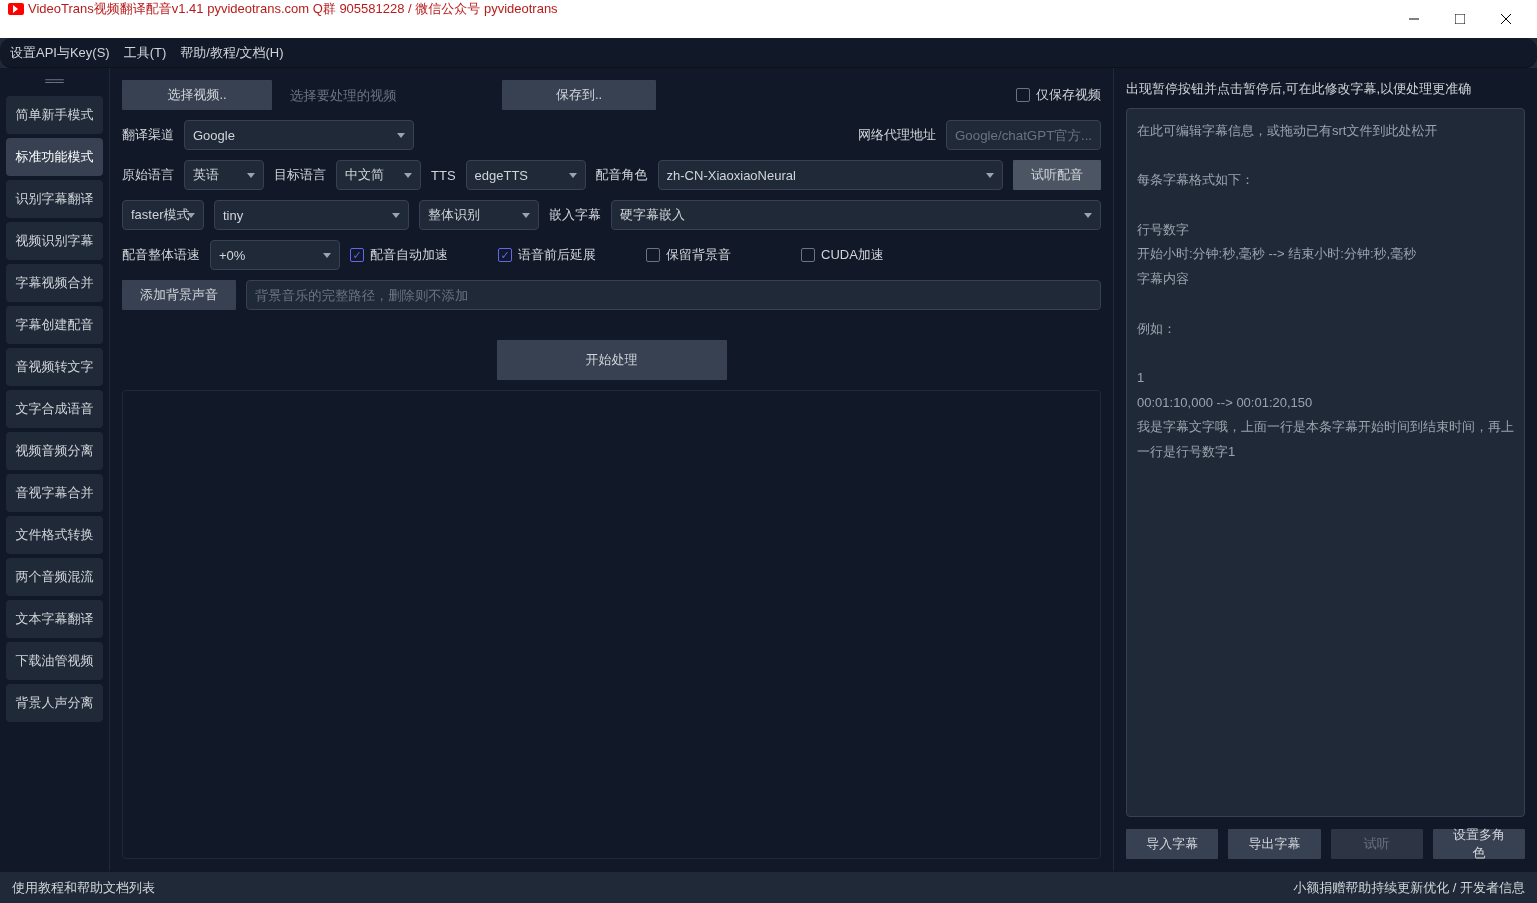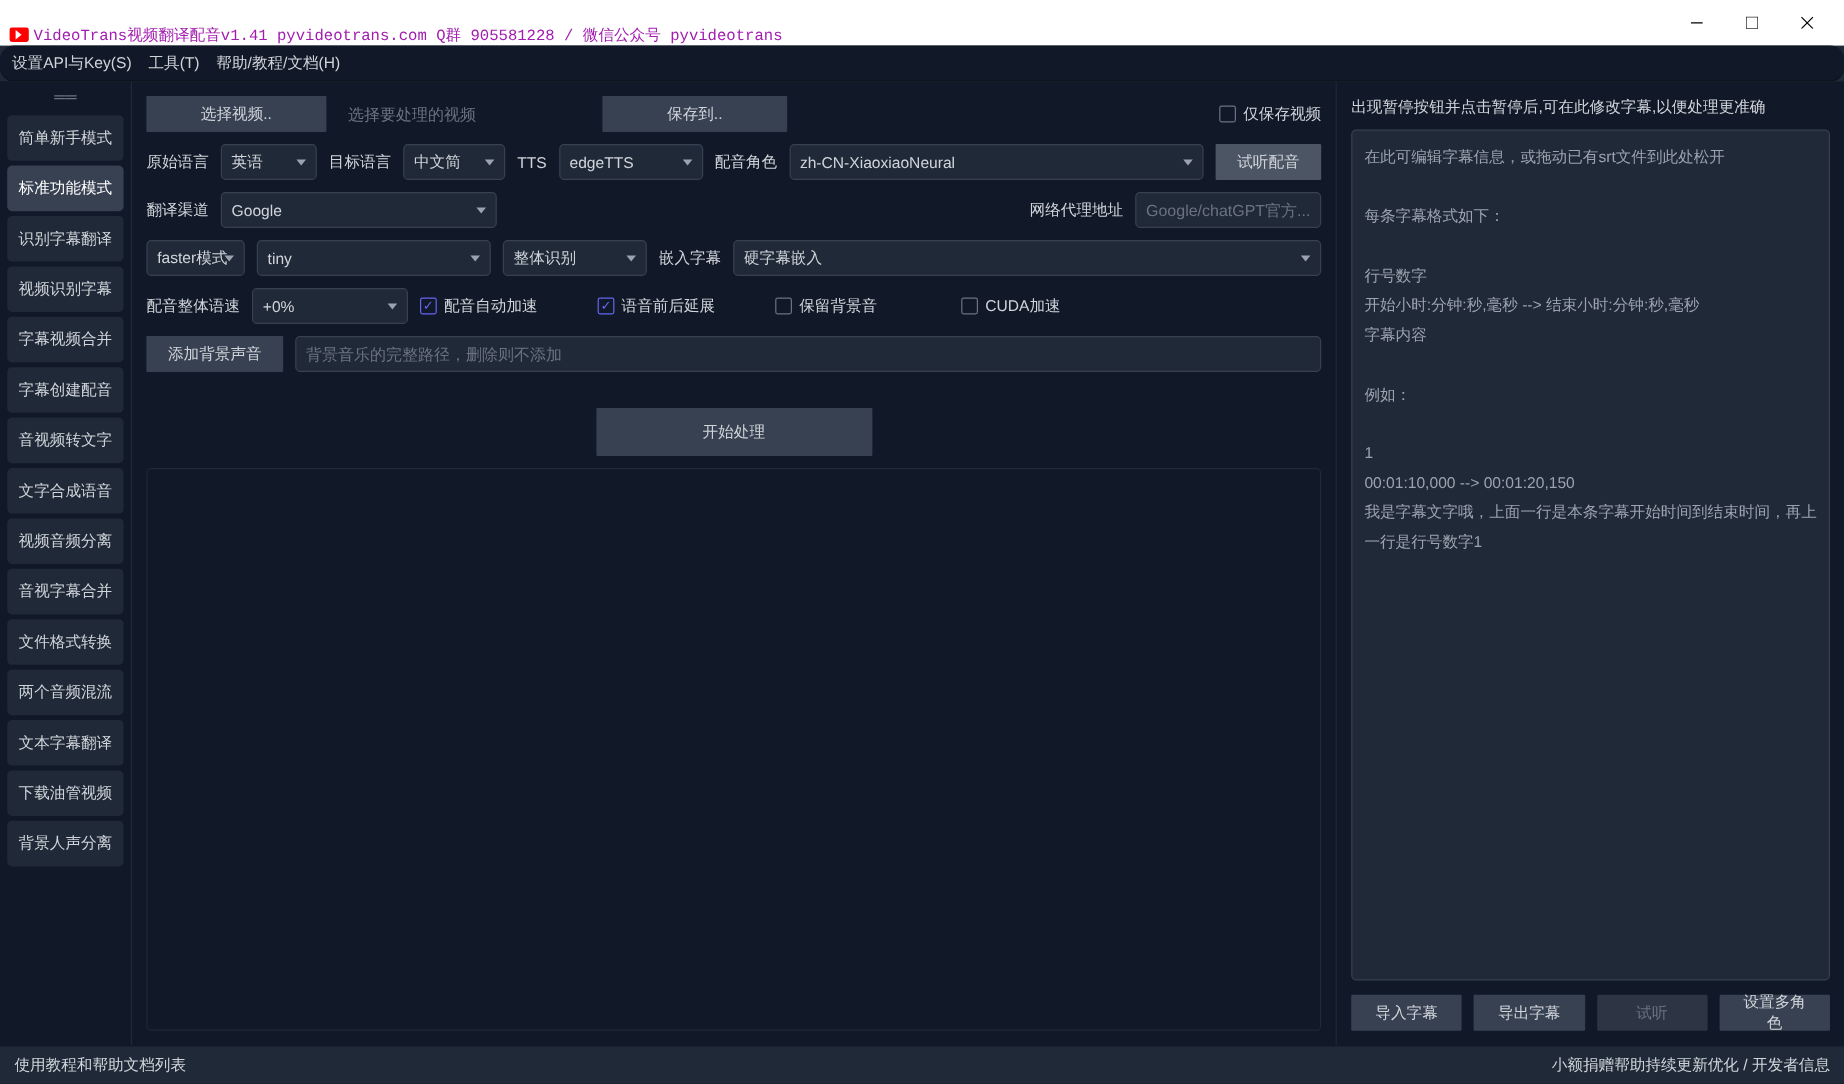--- a/index.html
+++ b/index.html
@@ -1,18 +1,18 @@
 <!DOCTYPE html>
 <html><head>
 <meta charset="utf-8">
 <style>
 * { margin: 0; padding: 0; box-sizing: border-box; }
 body { font-family: "Microsoft YaHei", sans-serif; font-size: 13px; background: #1f2937; color: #d1d5db; width: 1537px; height: 903px; overflow: hidden; }
 
-.titlebar { height: 38px; background: #fff; display: flex; align-items: flex-end; padding: 0 8px; color: #a21caf; justify-content: space-between; font-family: Liberation Mono, monospace; }
+.titlebar { height: 38px; background: #fff; display: flex; align-items: flex-start; padding: 0 8px; color: #b91c1c; justify-content: space-between; }
 .titlebar-left { display: flex; align-items: center; gap: 4px; }
 .titlebar-left .logo { width: 16px; height: 12px; background: #ff0000; border-radius: 2px; position: relative; }
 .titlebar-left .logo::after { content: ''; position: absolute; left: 5px; top: 2px; border-left: 5px solid #fff; border-top: 4px solid transparent; border-bottom: 4px solid transparent; }
 .titlebar-right { display: flex; }
 .win-btn { width: 46px; height: 38px; display: flex; align-items: center; justify-content: center; cursor: pointer; }
 .win-btn svg { width: 10px; height: 10px; stroke: #000; stroke-width: 1; fill: none; }
 
 .menubar { height: 30px; background: #111827; display: flex; align-items: center; padding: 0 10px; gap: 14px; border-bottom: 1px solid #0d1117; border-radius: 12px; }
 .menubar span { color: #d1d5db; cursor: pointer; }
 
@@ -111,47 +111,47 @@
       <input class="input" style="flex: 0 0 210px; border: none; background: transparent;" placeholder="选择要处理的视频">
       <button class="btn" style="width:154px">保存到..</button>
       <div style="flex:1"></div>
       <div class="cb">
           <span class="box"></span>
           <span>仅保存视频</span>
         </div>
     </div>
 
     <div class="row">
+      <span class="label">翻译渠道</span>
+      <div class="combo" style="width:230px">
+          <span>Google</span>
+        </div>
+      <div style="flex:1"></div>
+      <span class="label">网络代理地址</span>
+      <input class="input" style="width: 155px;" placeholder="Google/chatGPT官方...">
+    </div>
+
+    <div class="row">
       <span class="label">原始语言</span>
       <div class="combo" style="width:80px">
           <span>英语</span>
         </div>
       <span class="label">目标语言</span>
       <div class="combo" style="width:85px">
           <span>中文简</span>
         </div>
       <span class="label">TTS</span>
       <div class="combo" style="width:120px">
           <span>edgeTTS</span>
         </div>
       <span class="label">配音角色</span>
       <div class="combo" style="flex:1">
           <span>zh-CN-XiaoxiaoNeural</span>
         </div>
       <button class="btn" style="background:#4b5563">试听配音</button>
-    </div>
-
-    <div class="row">
-      <span class="label">翻译渠道</span>
-      <div class="combo" style="width:230px">
-          <span>Google</span>
-        </div>
-      <div style="flex:1"></div>
-      <span class="label">网络代理地址</span>
-      <input class="input" style="width: 155px;" placeholder="Google/chatGPT官方...">
     </div>
 
     <div class="row">
       <div class="combo" style="width:82px">
           <span>faster模式</span>
         </div>
       <div class="combo" style="width:195px">
           <span>tiny</span>
         </div>
       <div class="combo" style="width:120px">

